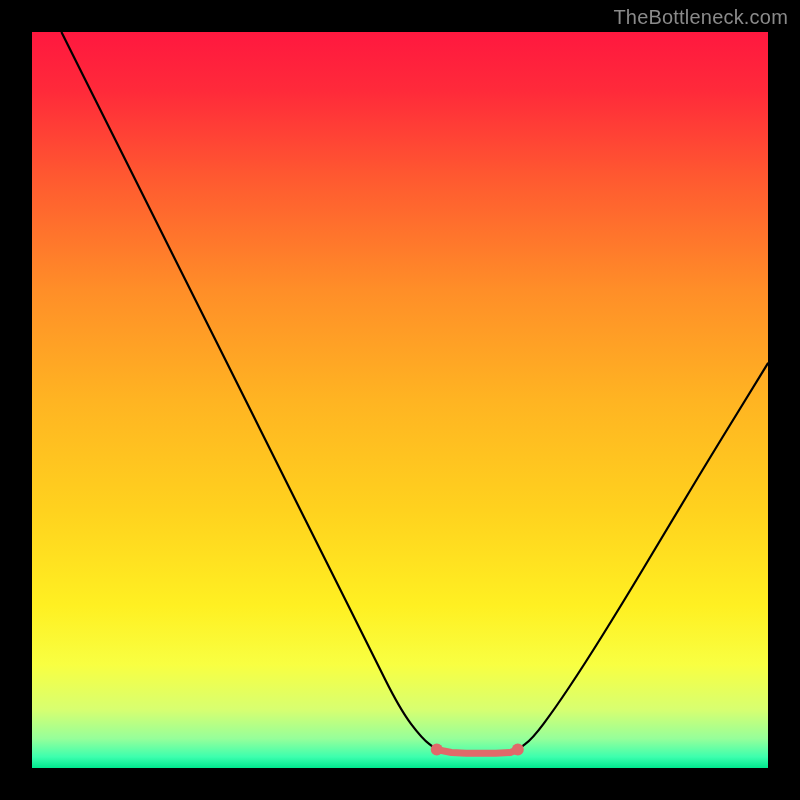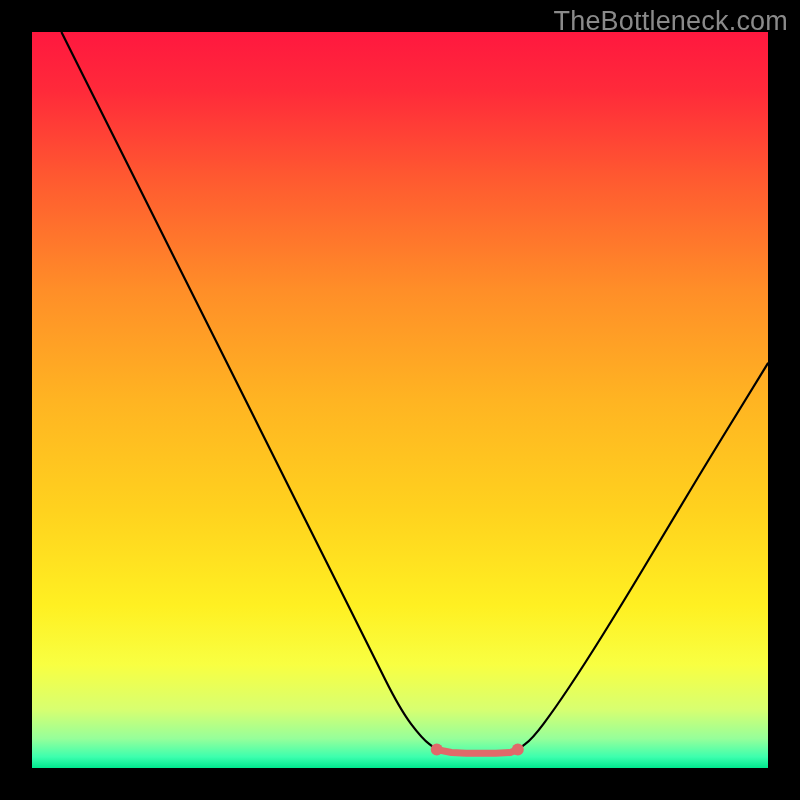--- a/index.html
+++ b/index.html
@@ -38,21 +38,21 @@
     left: 0;
     top: 0;
     width: 100%;
     height: 100%;
   }
   .watermark {
     position: absolute;
     top: 6px;
     right: 12px;
     font-family: Arial, Helvetica, sans-serif;
-    font-size: 27px;
+    font-size: 20px;
     font-weight: 500;
     color: #8a8a8a;
     letter-spacing: 0.2px;
     user-select: none;
   }
 </style>
 </head>
 <body>
 
 <div class="frame">

